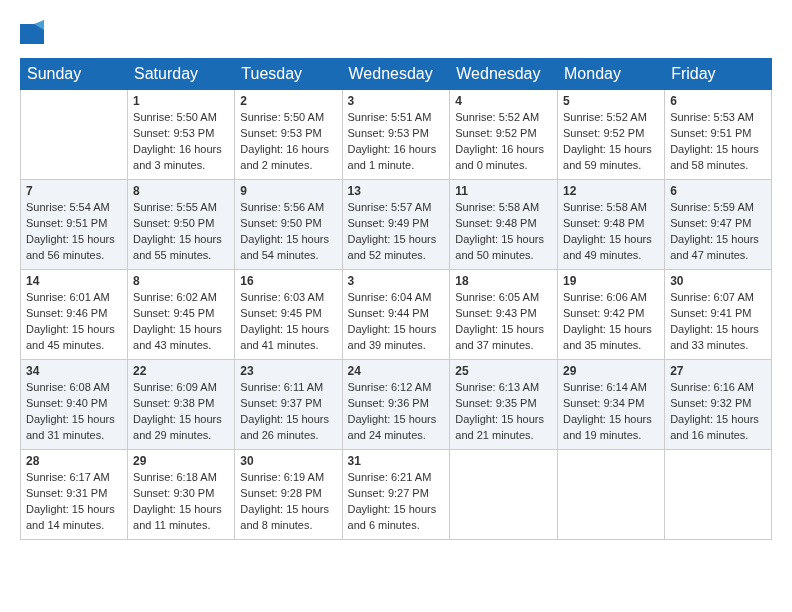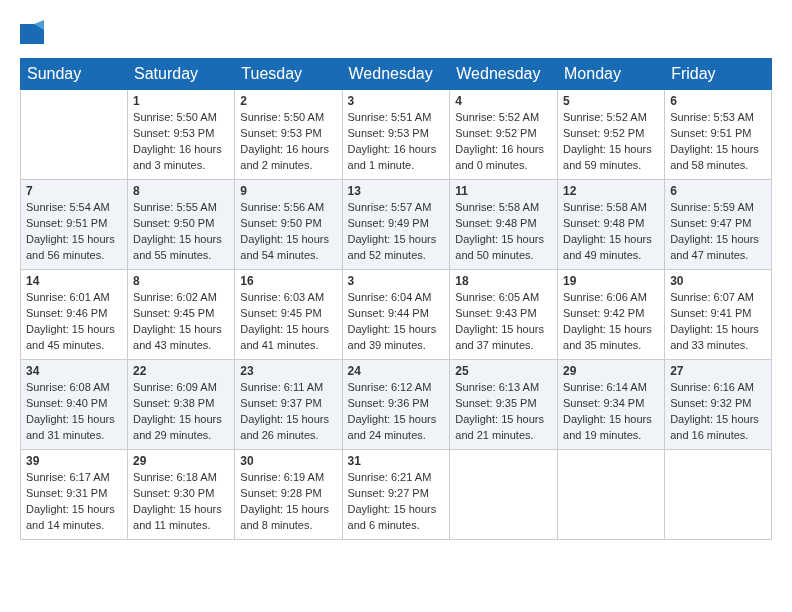--- a/index.html
+++ b/index.html
@@ -234,21 +234,21 @@
           <span class="day-num">29</span>
           <div class="day-info">Sunrise: 6:14 AM<br>Sunset: 9:34 PM<br>Daylight: 15 hours<br>and 19 minutes.</div>
         </td>
         <td>
           <span class="day-num">27</span>
           <div class="day-info">Sunrise: 6:16 AM<br>Sunset: 9:32 PM<br>Daylight: 15 hours<br>and 16 minutes.</div>
         </td>
       </tr>
       <tr>
         <td>
-          <span class="day-num">39</span>
+          <span class="day-num">28</span>
           <div class="day-info">Sunrise: 6:17 AM<br>Sunset: 9:31 PM<br>Daylight: 15 hours<br>and 14 minutes.</div>
         </td>
         <td>
           <span class="day-num">29</span>
           <div class="day-info">Sunrise: 6:18 AM<br>Sunset: 9:30 PM<br>Daylight: 15 hours<br>and 11 minutes.</div>
         </td>
         <td>
           <span class="day-num">30</span>
           <div class="day-info">Sunrise: 6:19 AM<br>Sunset: 9:28 PM<br>Daylight: 15 hours<br>and 8 minutes.</div>
         </td>

